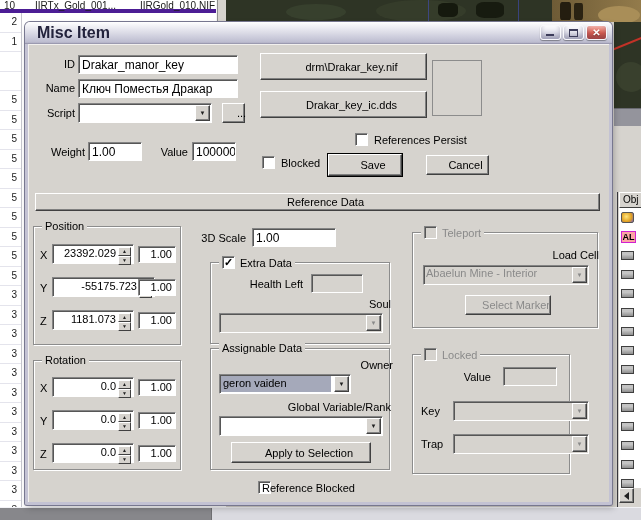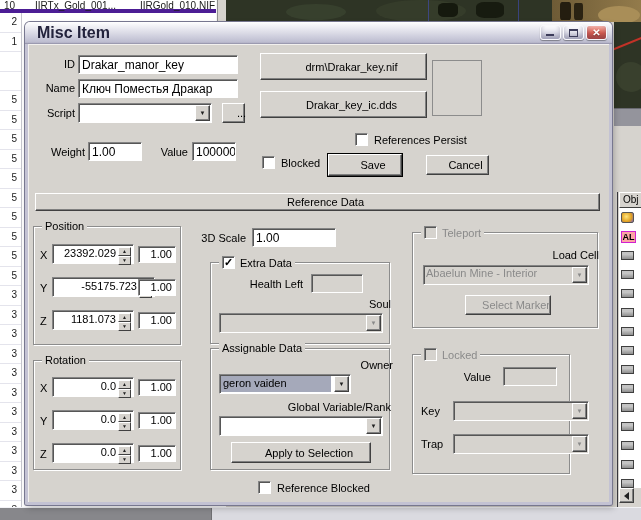--- a/index.html
+++ b/index.html
@@ -391,17 +391,17 @@
         </div>
         <div class="lbl" style="left:8px;top:83px">Trap</div>
         <div class="combo" style="left:40px;top:79px;width:136px;height:20px">
           <div class="box sunken dis"></div>
           <div class="txt dis"></div>
           <div class="drop raised dis">▼</div>
         </div>
       </div>
 
       <div class="cb" style="left:230px;top:437px"></div>
-      <div class="lbl" style="left:249px;top:438px">Reference Blocked</div>
+      <div class="lbl" style="left:234px;top:438px">Reference Blocked</div>
 
     </div>
   </div>
 </div>
 
 </body></html>

